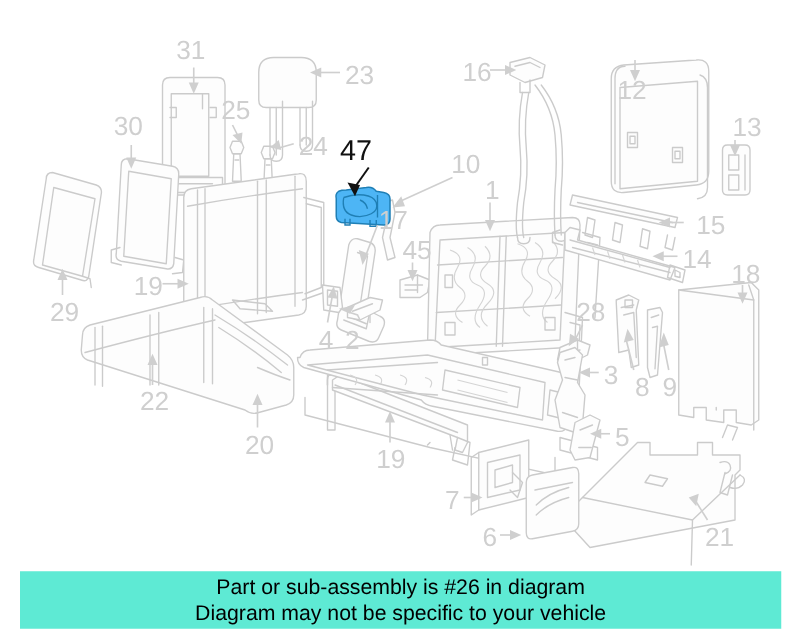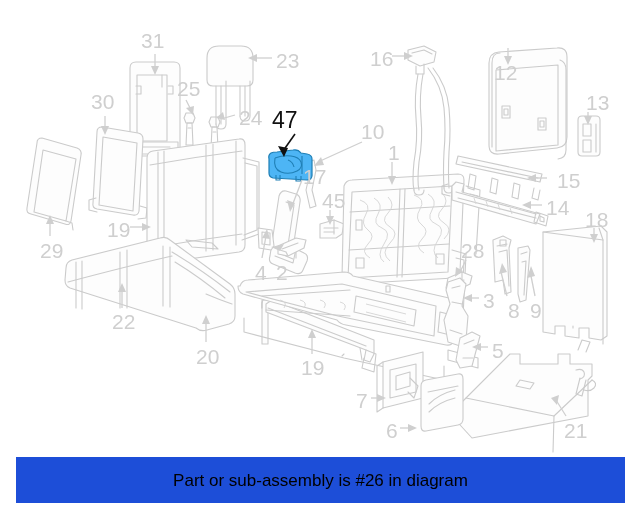--- a/index.html
+++ b/index.html
@@ -28,21 +28,21 @@
   .callout.highlight{
     color:#111111;
     font-size:23px;
     font-weight:400;
   }
   
   #banner{
     position:absolute;
     left:16px;top:457px;
     width:609px;height:46px;
-    background:#1d4ed8;
+    background:#5eead4;
     display:flex;
     flex-direction:column;
     align-items:center;
     justify-content:center;
   }
   #banner .bline{
     color:#000000;
     font-size:17px;
     line-height:21px;
     font-family:"Liberation Sans", sans-serif;
@@ -474,15 +474,16 @@
       <div class="callout" style="left: 492px; top: 340px;">5</div>
       <div class="callout" style="left: 196px; top: 346px;">20</div>
       <div class="callout" style="left: 301px; top: 357px;">19</div>
       <div class="callout" style="left: 356px; top: 390px;">7</div>
       <div class="callout" style="left: 386px; top: 420px;">6</div>
       <div class="callout" style="left: 564px; top: 420px;">21</div>
     </div>
 
   <div id="banner">
     <div class="bline">Part or sub-assembly is #26 in diagram</div>
+    <div class="bline">Diagram may not be specific to your vehicle</div>
   </div>
 
 </div>
 
 </body></html>

